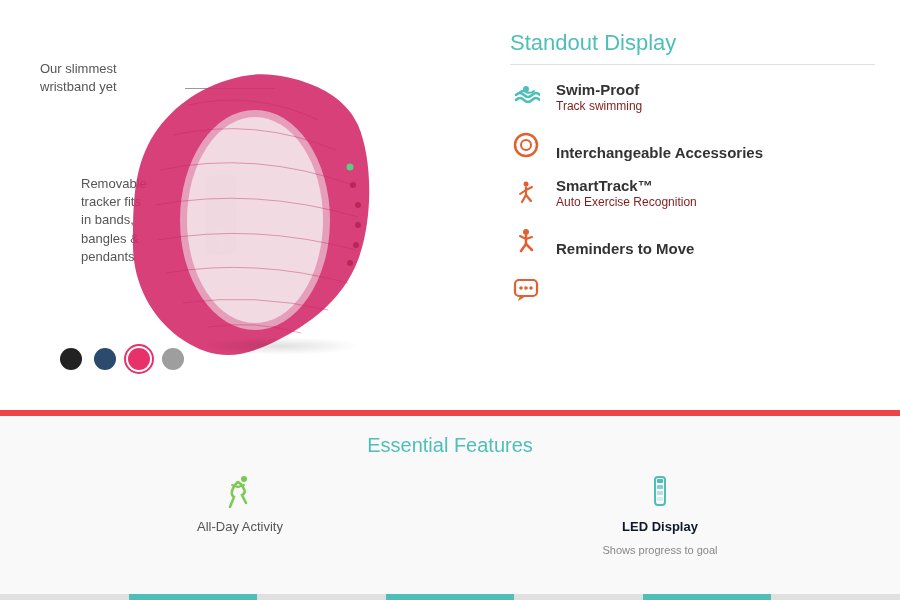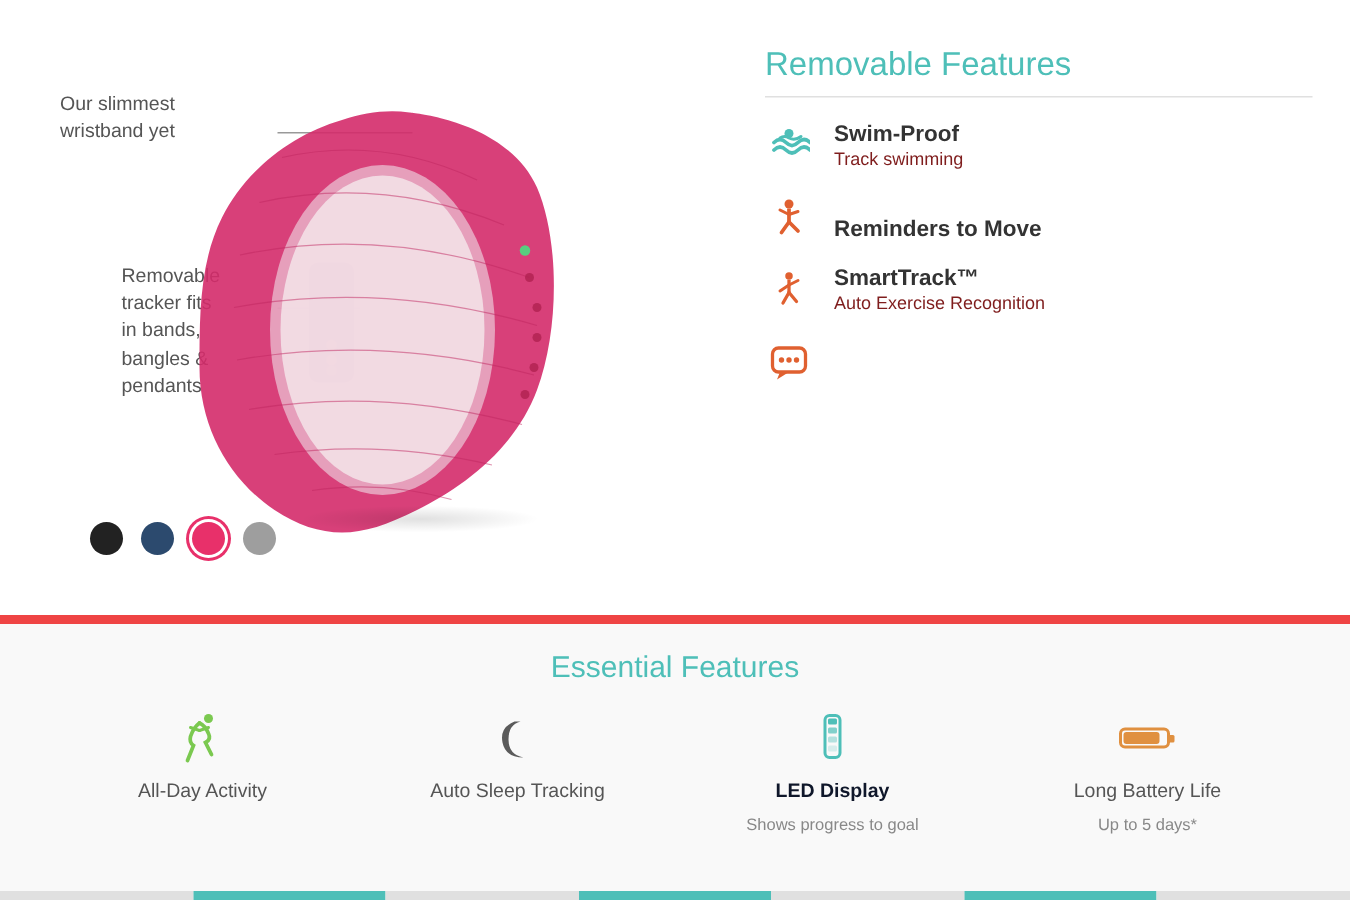--- a/index.html
+++ b/index.html
@@ -292,54 +292,48 @@
 
     <div class="color-swatches">
       <div class="swatch black"></div>
       <div class="swatch navy"></div>
       <div class="swatch" style="background:#e8306a; box-shadow: 0 0 0 2px #fff, 0 0 0 4px #e8306a;"></div>
       <div class="swatch gray"></div>
     </div>
   </div>
 
   <div class="features-area">
-    <h2 class="standout-title">Removable Features</h2>
+    <h2 class="standout-title">Standout Display</h2>
     <div class="divider-line"></div>
 
     <div class="feature-item">
       <div class="feature-icon icon-swim">
         <svg width="28" height="28" viewBox="0 0 28 28">
           <path d="M 4 12 Q 8 8, 12 12 Q 16 16, 20 12 Q 24 8, 28 12" stroke="#4ebfb8" stroke-width="2.5" fill="none" stroke-linecap="round"></path>
           <path d="M 4 17 Q 8 13, 12 17 Q 16 21, 20 17 Q 24 13, 28 17" stroke="#4ebfb8" stroke-width="2.5" fill="none" stroke-linecap="round"></path>
 
           <circle cx="14" cy="6" r="3" fill="#4ebfb8"></circle>
           <path d="M 8 9 Q 11 7, 14 9 Q 18 11, 22 8" stroke="#4ebfb8" stroke-width="2" fill="none" stroke-linecap="round"></path>
         </svg>
       </div>
       <div class="feature-text">
         <h3>Swim-Proof</h3>
         <p>Track swimming</p>
       </div>
     </div>
 
-
     <div class="feature-item">
-      <div class="feature-icon icon-move">
+      <div class="feature-icon icon-accessory">
         <svg width="28" height="28" viewBox="0 0 28 28">
-
-          <circle cx="14" cy="5" r="3" fill="#e06030"></circle>
-          <line x1="14" y1="8" x2="14" y2="17" stroke="#e06030" stroke-width="2.5"></line>
-          <line x1="14" y1="12" x2="8" y2="9" stroke="#e06030" stroke-width="2" stroke-linecap="round"></line>
-          <line x1="14" y1="12" x2="20" y2="10" stroke="#e06030" stroke-width="2" stroke-linecap="round"></line>
-          <line x1="14" y1="17" x2="9" y2="24" stroke="#e06030" stroke-width="2.5" stroke-linecap="round"></line>
-          <line x1="14" y1="17" x2="20" y2="23" stroke="#e06030" stroke-width="2.5" stroke-linecap="round"></line>
+          <circle cx="14" cy="14" r="11" stroke="#e06030" stroke-width="2.5" fill="none"></circle>
+          <circle cx="14" cy="14" r="5" stroke="#e06030" stroke-width="2" fill="none"></circle>
         </svg>
       </div>
       <div class="feature-text">
-        <h3>Reminders to Move</h3>
+        <h3>Interchangeable Accessories</h3>
       </div>
     </div>
 
     <div class="feature-item">
       <div class="feature-icon icon-smart">
         <svg width="28" height="28" viewBox="0 0 28 28">
           <circle cx="14" cy="5" r="2.5" fill="#e06030"></circle>
           <line x1="14" y1="7.5" x2="14" y2="16" stroke="#e06030" stroke-width="2.2"></line>
           <line x1="14" y1="11" x2="8" y2="15" stroke="#e06030" stroke-width="2" stroke-linecap="round"></line>
           <line x1="14" y1="11" x2="20" y2="8" stroke="#e06030" stroke-width="2" stroke-linecap="round"></line>
@@ -347,20 +341,37 @@
           <line x1="14" y1="16" x2="19" y2="22" stroke="#e06030" stroke-width="2.2" stroke-linecap="round"></line>
         </svg>
       </div>
       <div class="feature-text">
         <h3>SmartTrack™</h3>
         <p>Auto Exercise Recognition</p>
       </div>
     </div>
 
     <div class="feature-item">
+      <div class="feature-icon icon-move">
+        <svg width="28" height="28" viewBox="0 0 28 28">
+
+          <circle cx="14" cy="5" r="3" fill="#e06030"></circle>
+          <line x1="14" y1="8" x2="14" y2="17" stroke="#e06030" stroke-width="2.5"></line>
+          <line x1="14" y1="12" x2="8" y2="9" stroke="#e06030" stroke-width="2" stroke-linecap="round"></line>
+          <line x1="14" y1="12" x2="20" y2="10" stroke="#e06030" stroke-width="2" stroke-linecap="round"></line>
+          <line x1="14" y1="17" x2="9" y2="24" stroke="#e06030" stroke-width="2.5" stroke-linecap="round"></line>
+          <line x1="14" y1="17" x2="20" y2="23" stroke="#e06030" stroke-width="2.5" stroke-linecap="round"></line>
+        </svg>
+      </div>
+      <div class="feature-text">
+        <h3>Reminders to Move</h3>
+      </div>
+    </div>
+
+    <div class="feature-item">
       <div class="feature-icon icon-notify">
         <svg width="28" height="28" viewBox="0 0 28 28">
 
           <rect x="3" y="5" width="22" height="16" rx="4" fill="none" stroke="#e06030" stroke-width="2.2"></rect>
           <path d="M 8 21 L 6 26 L 14 21" fill="#e06030"></path>
           <circle cx="9" cy="13" r="1.8" fill="#e06030"></circle>
           <circle cx="14" cy="13" r="1.8" fill="#e06030"></circle>
           <circle cx="19" cy="13" r="1.8" fill="#e06030"></circle>
         </svg>
       </div>
@@ -378,54 +389,35 @@
           <circle cx="22" cy="6" r="3" fill="#7bc950"></circle>
           <path d="M 16 9 Q 12 12, 10 18 Q 9 22, 12 24 L 8 34" stroke="#7bc950" stroke-width="2.5" fill="none" stroke-linecap="round"></path>
           <path d="M 16 9 Q 20 11, 22 16 Q 24 20, 20 22 L 24 30" stroke="#7bc950" stroke-width="2.5" fill="none" stroke-linecap="round"></path>
           <line x1="16" y1="14" x2="10" y2="12" stroke="#7bc950" stroke-width="2" stroke-linecap="round"></line>
           <line x1="16" y1="14" x2="22" y2="12" stroke="#7bc950" stroke-width="2" stroke-linecap="round"></line>
         </svg>
       </div>
       <div class="essential-label">All-Day Activity</div>
     </div>
 
-    <div class="essential-item">
-      <div class="essential-icon">
-        <svg width="36" height="36" viewBox="0 0 36 36">
-          <path d="M 20 8 Q 12 10, 12 20 Q 12 30, 22 32 Q 10 32, 8 22 Q 6 12, 16 8 Z" fill="#333" opacity="0.8"></path>
-        </svg>
-      </div>
-      <div class="essential-label">Auto Sleep Tracking</div>
-    </div>
 
     <div class="essential-item">
       <div class="essential-icon">
         <svg width="36" height="36" viewBox="0 0 36 36">
           <rect x="13" y="4" width="10" height="28" rx="3" fill="none" stroke="#4ebfb8" stroke-width="2"></rect>
           <rect x="15" y="6" width="6" height="4" rx="1" fill="#4ebfb8"></rect>
           <rect x="15" y="12" width="6" height="4" rx="1" fill="#4ebfb8" opacity="0.7"></rect>
           <rect x="15" y="18" width="6" height="4" rx="1" fill="#4ebfb8" opacity="0.4"></rect>
           <rect x="15" y="24" width="6" height="4" rx="1" fill="#4ebfb8" opacity="0.2"></rect>
         </svg>
       </div>
       <div class="essential-label bold">LED Display</div>
       <div class="essential-sublabel">Shows progress to goal</div>
     </div>
 
-    <div class="essential-item">
-      <div class="essential-icon">
-        <svg width="40" height="36" viewBox="0 0 40 36">
-          <rect x="2" y="13" width="32" height="12" rx="3" fill="none" stroke="#e09040" stroke-width="2"></rect>
-          <rect x="34" y="17" width="4" height="5" rx="1" fill="#e09040"></rect>
-          <rect x="4" y="15" width="24" height="8" rx="2" fill="#e09040"></rect>
-        </svg>
-      </div>
-      <div class="essential-label">Long Battery Life</div>
-      <div class="essential-sublabel">Up to 5 days*</div>
-    </div>
 
   </div>
 </div>
 
 <div class="page-bottom-strips">
   <div class="ps" style="flex:1;background:#e0e0e0;"></div>
   <div class="ps" style="flex:1;background:#4ebfb8;"></div>
   <div class="ps" style="flex:1;background:#e0e0e0;"></div>
   <div class="ps" style="flex:1;background:#4ebfb8;"></div>
   <div class="ps" style="flex:1;background:#e0e0e0;"></div>

